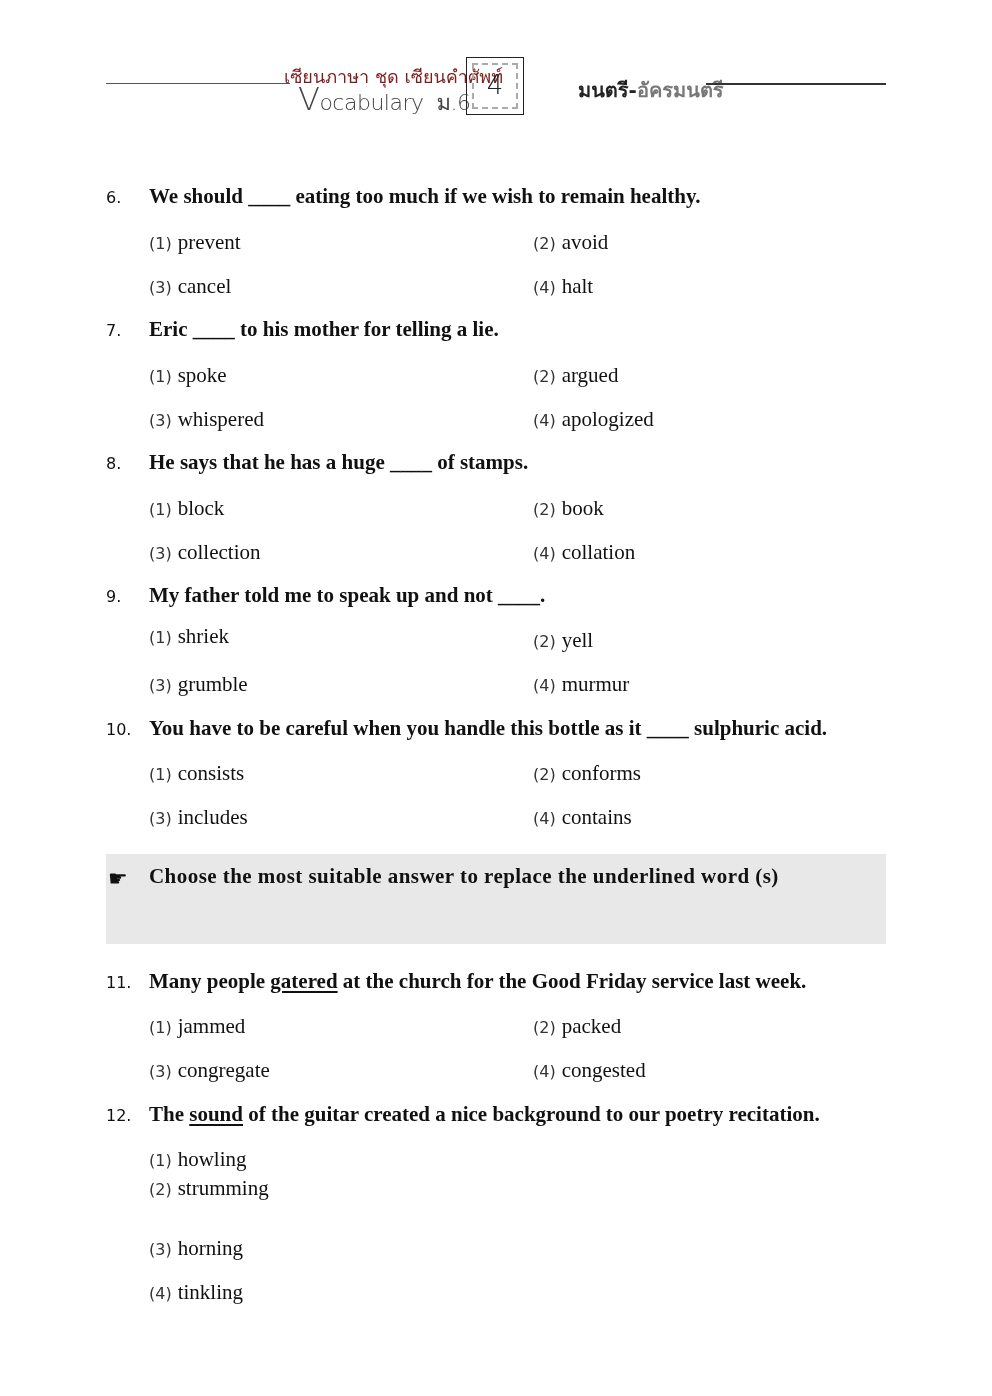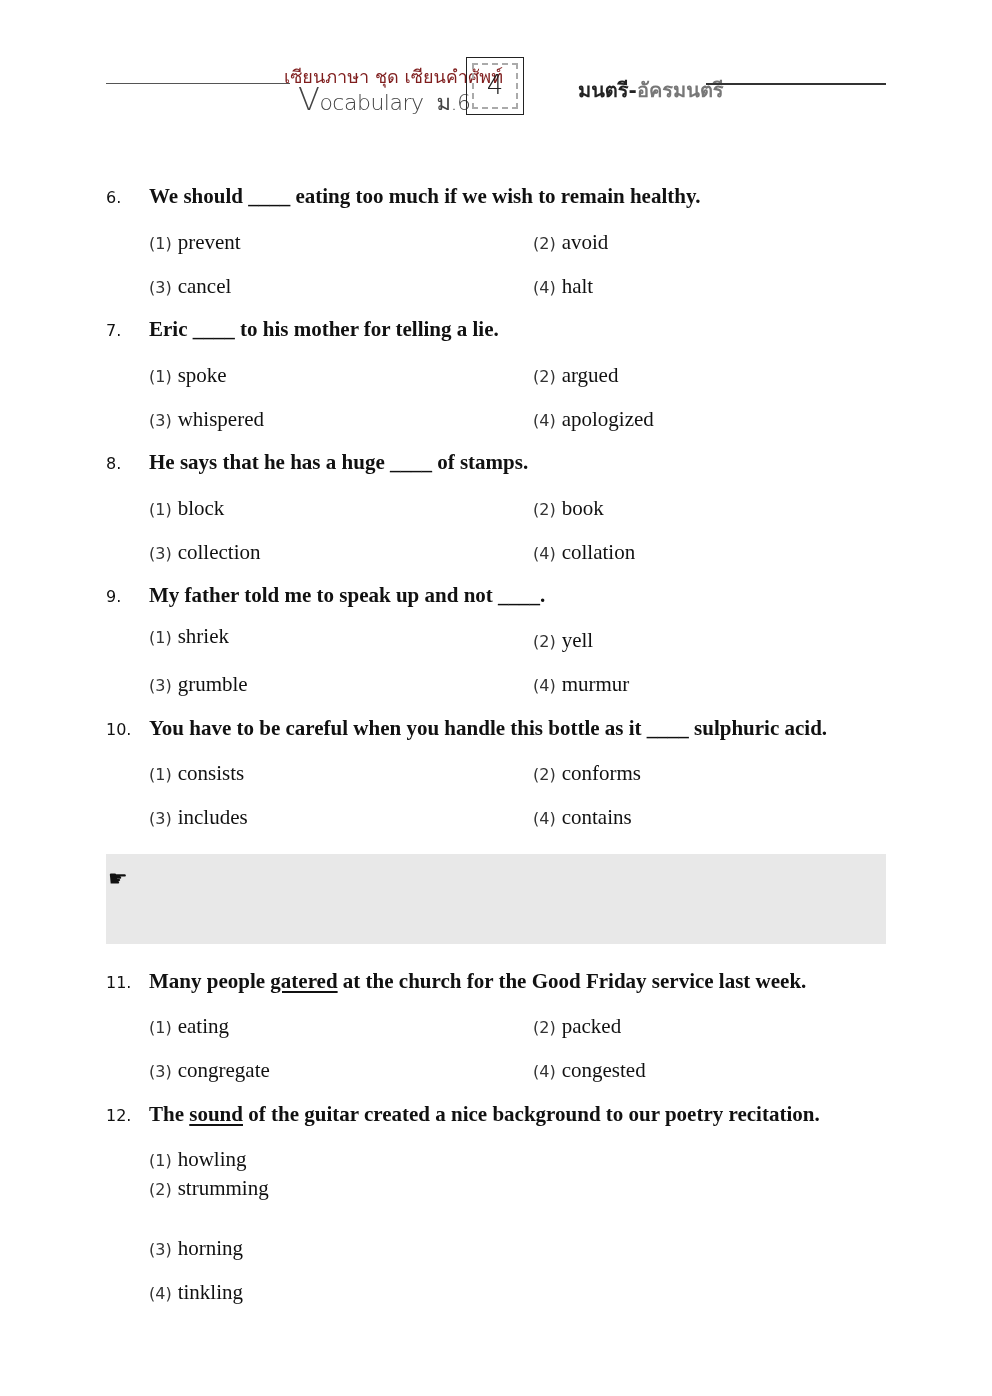--- a/index.html
+++ b/index.html
@@ -65,24 +65,25 @@
 <div class="opt" style="left:533px;top:672px"><span class="p">(4)</span><span>murmur</span></div>
 
 <div class="q" style="top:716px"><span class="n">10.</span><span>You have to be careful when you handle this bottle as it </span><span>____</span><span> sulphuric acid.</span></div>
 <div class="opt" style="left:149px;top:761px"><span class="p">(1)</span><span>consists</span></div>
 <div class="opt" style="left:533px;top:761px"><span class="p">(2)</span><span>conforms</span></div>
 <div class="opt" style="left:149px;top:805px"><span class="p">(3)</span><span>includes</span></div>
 <div class="opt" style="left:533px;top:805px"><span class="p">(4)</span><span>contains</span></div>
 
 <div class="instr">
   <span class="hand">☛</span>
+  <div class="t1">Choose the most suitable answer to replace the underlined word (s)</div>
 </div>
 
 <div class="q" style="top:969px"><span class="n">11.</span><span>Many people </span><span class="u">gatered</span><span> at the church for the Good Friday service last week.</span></div>
-<div class="opt" style="left:149px;top:1014px"><span class="p">(1)</span><span>eating</span></div>
+<div class="opt" style="left:149px;top:1014px"><span class="p">(1)</span><span>jammed</span></div>
 <div class="opt" style="left:533px;top:1014px"><span class="p">(2)</span><span>packed</span></div>
 <div class="opt" style="left:149px;top:1058px"><span class="p">(3)</span><span>congregate</span></div>
 <div class="opt" style="left:533px;top:1058px"><span class="p">(4)</span><span>congested</span></div>
 
 <div class="q" style="top:1102px"><span class="n">12.</span><span>The </span><span class="u">sound</span><span> of the guitar created a nice background to our poetry recitation.</span></div>
 <div class="opt" style="left:149px;top:1147px"><span class="p">(1)</span><span>howling</span></div>
 <div class="opt" style="left:149px;top:1176px"><span class="p">(2)</span><span>strumming</span></div>
 <div class="opt" style="left:149px;top:1236px"><span class="p">(3)</span><span>horning</span></div>
 <div class="opt" style="left:149px;top:1280px"><span class="p">(4)</span><span>tinkling</span></div>
 

